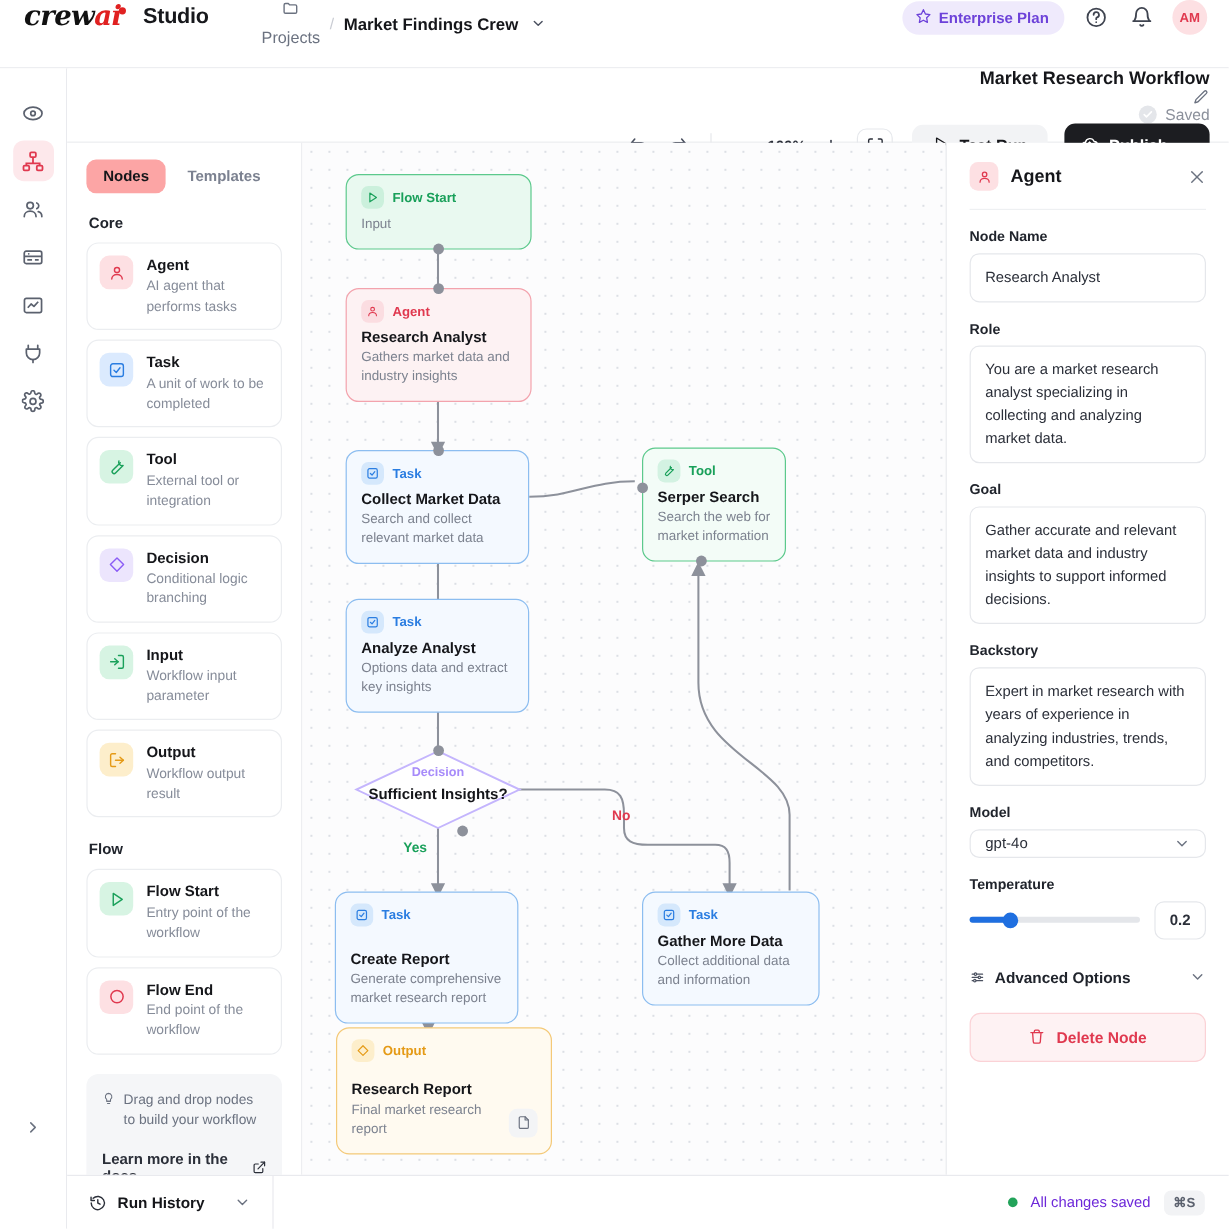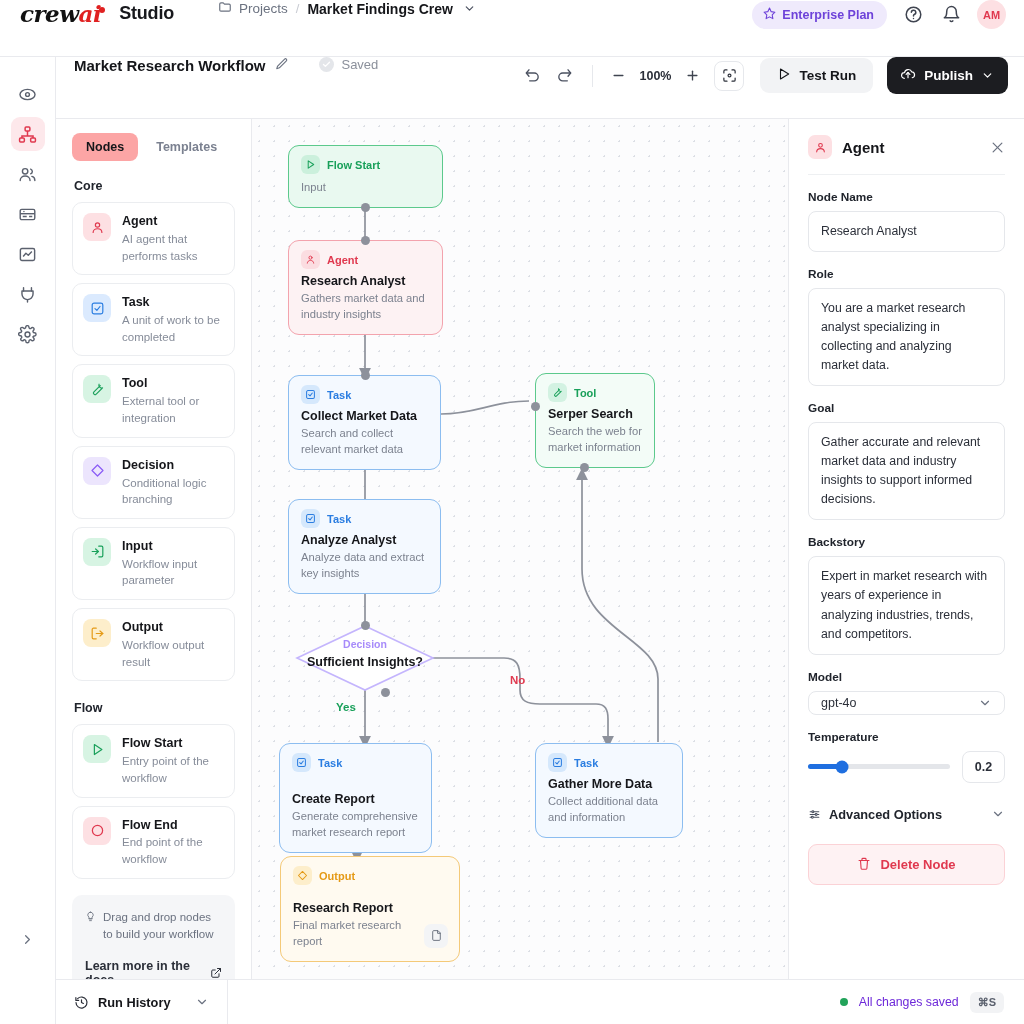--- a/index.html
+++ b/index.html
@@ -26,21 +26,21 @@
     letter-spacing: -0.5px; color: #111;
   }
   .logo-word .ai { color: #e02121; }
   .logo-dot {
     display:inline-block; width:6px; height:6px; border-radius:50%;
     background:#e02121; vertical-align: super; margin-left:-2px;
   }
   .studio { font-size: 18px; font-weight: 600; color: #17181c; letter-spacing: -0.2px; }
 
   .breadcrumb { display: flex; align-items: center; gap: 8px; margin-left: 44px; }
-  .bc-projects { display:flex; align-items:center; gap:7px; color:#6b7280; font-size:13.5px; }
+  .bc-projects { display:flex; align-items:center; gap:7px; color:#6b7280; font-size:13.5px;flex-direction:column; }
   .bc-sep { color: #c9ccd3; font-size: 13px; }
   .bc-current { font-size: 14px; font-weight: 700; color: #15161a; }
 
   .top-right { margin-left: auto; display: flex; align-items: center; gap: 14px; padding-right: 18px; }
   .plan-pill {
     display:flex; align-items:center; gap:6px;
     background:#efeafc; color:#6d42d9; font-size:12.5px; font-weight:600;
     padding: 6px 13px 6px 11px; border-radius: 999px;
   }
   .icon-btn { width: 24px; height: 24px; display:flex; align-items:center; justify-content:center; color:#3f4450; }
@@ -66,21 +66,21 @@
   .rail-expand {
     position:absolute; bottom: 72px; left: 50%; transform: translateX(-50%);
     width: 26px; height: 26px; display:flex; align-items:center; justify-content:center;
     color:#6b7280;
   }
 
   
   .subbar {
     position:absolute; top:57px; left:56px; width:968px; height:62px;
     border-bottom:1px solid #e9eaee; background:#fff;
-    display:flex; align-items:flex-start; padding: 0 16px;
+    display:flex; align-items:flex-end; padding: 0 16px; flex-direction: column;
   }
   .wf-title { font-size:15px; font-weight:700; color:#15161a; margin-left: 2px; }
   .pencil { margin-left:10px; color:#6b7280; display:flex; }
   .saved-chip { display:flex; align-items:center; gap:7px; margin-left: 30px; color:#8b909b; font-size:13px; }
   .saved-circle {
     width:15px;height:15px;border-radius:50%;background:#e4e6ea;color:#fff;
     display:flex;align-items:center;justify-content:center;font-size:9px;
   }
   .subbar-right { margin-left:auto; display:flex; align-items:center; gap:6px; }
   .hist-btn { width:26px;height:26px;display:flex;align-items:center;justify-content:center;color:#4b5160; }
@@ -646,21 +646,21 @@
       <div class="fn-head">
         <span class="fn-badge" style="background:#d5e8fc;">
           <svg width="11" height="11" viewBox="0 0 24 24" fill="none" stroke="#2a7de1" stroke-width="2.2" stroke-linecap="round" stroke-linejoin="round">
               <rect x="3.5" y="3.5" width="17" height="17" rx="3"></rect>
               <polyline points="8 12.2 11 15 16 8.8"></polyline>
             </svg>
         </span>
         <span class="fn-kind" style="color:#2a7de1;">Task</span>
       </div>
       <div class="fn-title" style="margin-top:4px;">Analyze Analyst</div>
-      <div class="fn-sub">Analyze data and extract key insights</div>
+      <div class="fn-sub">Options data and extract key insights</div>
     </div>
 
     <div class="diamond-wrap" style="left:43px; top:505px; width:140px; height:68px;">
       <svg width="140" height="68" viewBox="0 0 140 68" style="position:absolute;left:0;top:0;">
         <polygon points="70,2 138,34 70,66 2,34" fill="#ffffff" stroke="#c4b5fd" stroke-width="1.6"></polygon>
       </svg>
       <div class="dlabel">Decision</div>
       <div class="dtitle">Sufficient Insights?</div>
       <div class="handle" style="left:66px; top:-3px;"></div>
       <div class="handle" style="left:86px; bottom:-5px;"></div>

